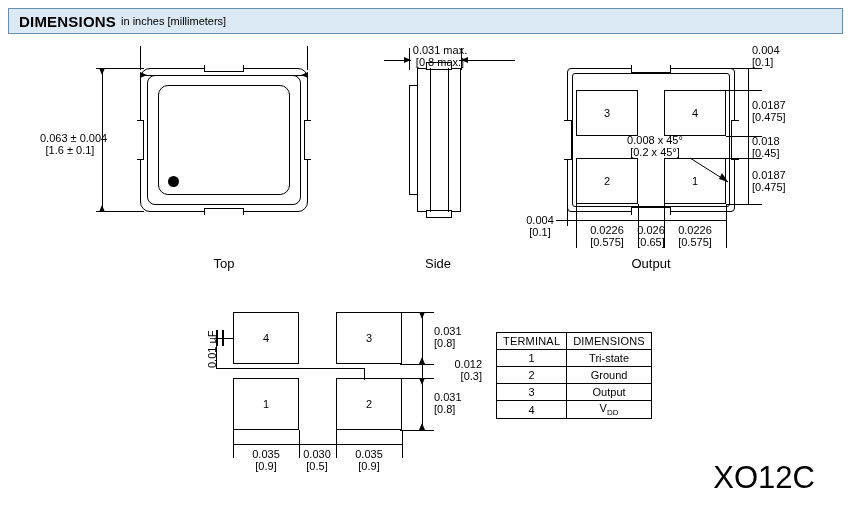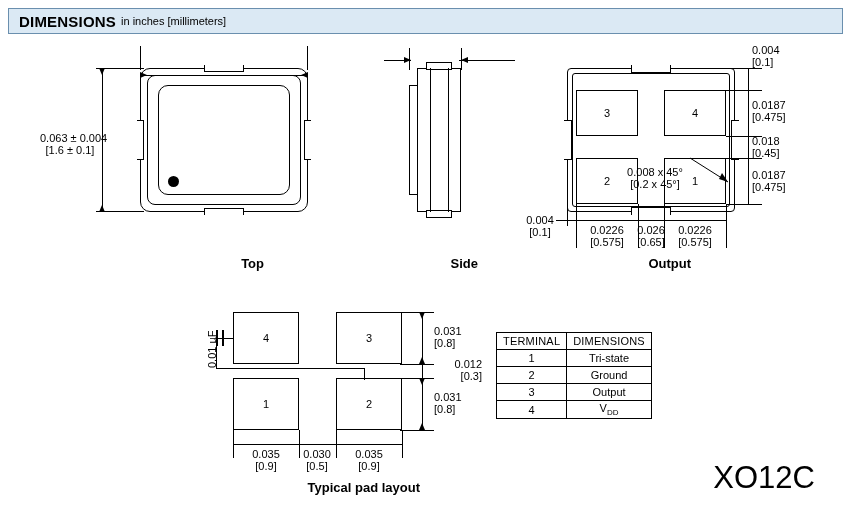--- a/index.html
+++ b/index.html
@@ -45,22 +45,22 @@
     position: absolute;
     font-size: 11px;
     line-height: 12px;
     white-space: pre;
     text-align: center;
   }
   .lbl.left { text-align: left; }
   .cap {
     position: absolute;
     font-size: 13px;
-    font-weight: bold;
-    text-align: right;
+    font-weight: normal;
+    text-align: center;
   }
   .ln {
     position: absolute;
     background: #000;
   }
   .h1 { height: 1px; }
   .v1 { width: 1px; }
 
   
   .pkg-outer {
@@ -212,37 +212,39 @@
   <div class="ln" style="left:426px; top:210px; width:26px; height:8px; background:#fff; border:1px solid #000; box-sizing:border-box;"></div>
   <div class="ln v1" style="left:430px; top:68px; height:144px;"></div>
   <div class="ln v1" style="left:448px; top:68px; height:144px;"></div>
 
   <div class="ln v1" style="left:409px; top:48px; height:22px;"></div>
   <div class="ln v1" style="left:461px; top:48px; height:22px;"></div>
   <div class="ln h1" style="left:384px; top:60px; width:27px;"></div>
   <div class="ln h1" style="left:459px; top:60px; width:56px;"></div>
   <div class="arrowhead ah-right" style="left:404px; top:56.5px;"></div>
   <div class="arrowhead ah-left" style="left:461px; top:56.5px;"></div>
+  <div class="lbl" style="left:400px; top:44px; width:80px;">0.031 max.
+[0.8 max.]</div>
 
   <div class="cap" style="left:398px; top:256px; width:80px;">Side</div>
 
   <div class="pkg-outer" style="left:567px; top:68px; width:168px; height:144px; border-radius:4px;"></div>
   <div class="pkg-inner" style="left:572px; top:73px; width:158px; height:134px; border-radius:3px;"></div>
 
   <div class="notch" style="left:631px; top:65px; width:40px; height:8px; border-top:none;"></div>
   <div class="notch" style="left:631px; top:207px; width:40px; height:8px; border-bottom:none;"></div>
   <div class="notch" style="left:564px; top:120px; width:8px; height:40px; border-left:none;"></div>
   <div class="notch" style="left:731px; top:120px; width:8px; height:40px; border-right:none;"></div>
 
   <div class="pad" style="left:576px; top:90px; width:62px; height:46px;">3</div>
   <div class="pad" style="left:664px; top:90px; width:62px; height:46px;">4</div>
   <div class="pad" style="left:576px; top:158px; width:62px; height:46px;">2</div>
   <div class="pad" style="left:664px; top:158px; width:62px; height:46px;">1</div>
 
-  <div class="lbl" style="left:600px; top:134px; width:110px;margin-top:32px;">0.008 x 45°
+  <div class="lbl" style="left:600px; top:134px; width:110px;">0.008 x 45°
 [0.2 x 45°]</div>
   <svg style="position:absolute; left:690px; top:152px; width:50px; height:40px;">
     <line x1="0" y1="6" x2="38" y2="30" stroke="#000" stroke-width="1"></line>
     <polygon points="38,30 29,27 32,21" fill="#000"></polygon>
   </svg>
 
   <div class="ln h1" style="left:726px; top:68px; width:36px;"></div>
   <div class="ln h1" style="left:726px; top:90px; width:36px;"></div>
   <div class="ln h1" style="left:726px; top:136px; width:36px;"></div>
   <div class="ln h1" style="left:726px; top:158px; width:36px;"></div>
@@ -315,21 +317,20 @@
   <div class="ln v1" style="left:336px; top:430px; height:28px;"></div>
   <div class="ln v1" style="left:402px; top:430px; height:28px;"></div>
   <div class="ln h1" style="left:233px; top:444px; width:169px;"></div>
   <div class="lbl" style="left:237px; top:448px; width:58px;">0.035
 [0.9]</div>
   <div class="lbl" style="left:288px; top:448px; width:58px;">0.030
 [0.5]</div>
   <div class="lbl" style="left:340px; top:448px; width:58px;">0.035
 [0.9]</div>
 
-  <div class="cap" style="left:250px; top:480px; width:170px;">Typical pad layout</div>
 
   <table class="term-table" style="left:496px; top:332px;">
     <thead>
       <tr>
         <th>TERMINAL</th>
         <th>DIMENSIONS</th>
       </tr>
     </thead>
     <tbody>
       <tr>

